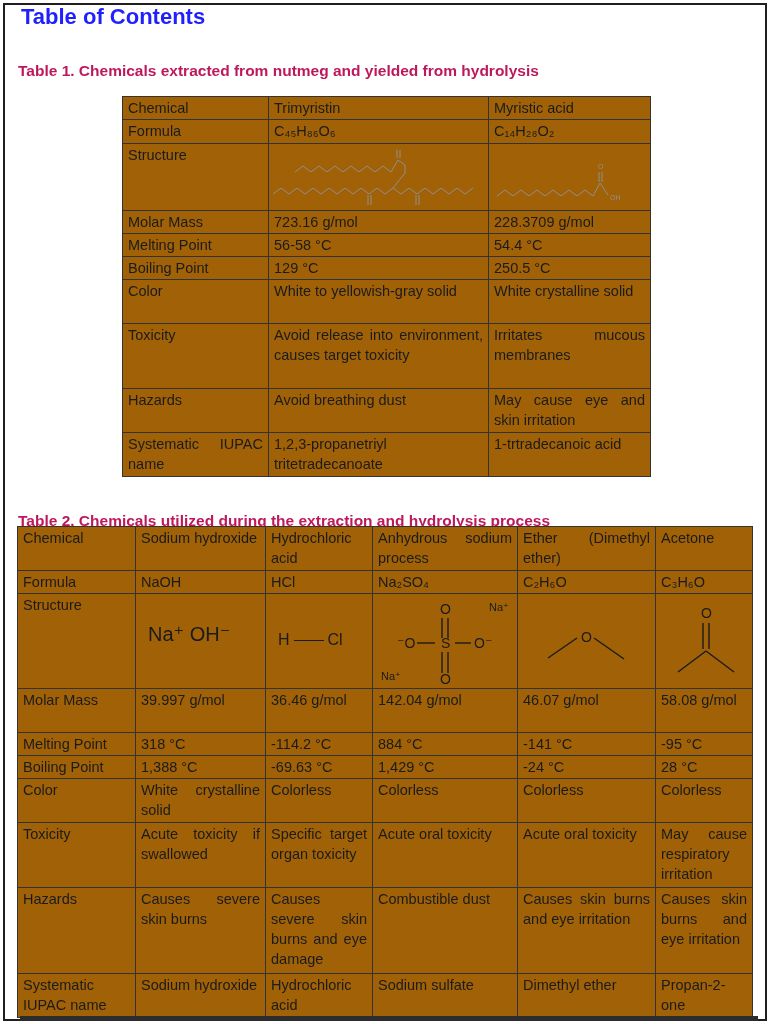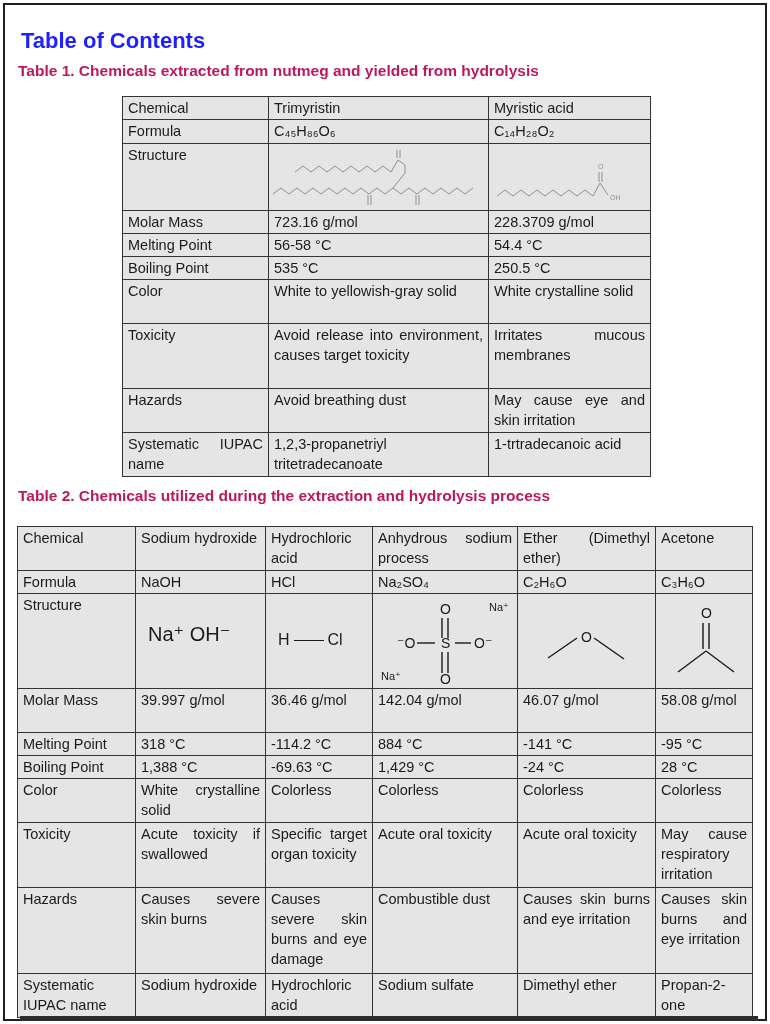--- a/index.html
+++ b/index.html
@@ -1,22 +1,22 @@
 <!DOCTYPE html>
 <html><head>
 <meta charset="utf-8">
 <style>
   html,body{margin:0;padding:0;width:770px;height:1024px;background:#fff;}
   body{font-family:"Liberation Sans","DejaVu Sans",sans-serif;color:#1b1b1b;position:relative;overflow:hidden;}
   .frame{position:absolute;left:3px;top:3px;right:3px;bottom:3px;border:2px solid #1f1f1f;}
-  .doc-title{position:absolute;left:21px;top:28px;margin:0;font-size:22px;font-weight:bold;color:#1f1fff;}
+  .doc-title{position:absolute;left:21px;top:4px;margin:0;font-size:22px;font-weight:bold;color:#1f1fff;}
   .caption{position:absolute;margin:0;font-size:15.5px;font-weight:bold;color:#be185d;white-space:nowrap;}
   #cap1{left:18px;top:62px;}
-  #cap2{left:18px;top:487px;}
-  table{position:absolute;border-collapse:collapse;table-layout:fixed;font-size:14.5px;line-height:20px;background:#e5e5e5;}
+  #cap2{left:18px;top:512px;}
+  table{position:absolute;border-collapse:collapse;table-layout:fixed;font-size:14.5px;line-height:20px;background:#a16207;}
   #table1{left:122px;top:96px;width:528px;}
   #table2{left:17px;top:526px;width:735px;}
   td{border:1.5px solid #333;padding:1px 5px;vertical-align:top;text-align:justify;overflow:hidden;}
   td.struct{padding:2px;}
   .formula-txt{font-size:20px;padding-top:28px;padding-left:10px;}
   .hcl-row{display:flex;align-items:center;gap:4px;padding-top:34px;padding-left:10px;font-size:16px;}
   .bond{display:inline-block;width:30px;height:0;border-top:1.6px solid #1a1a1a;}
   svg{display:block;}
   .skel{stroke:#8f8f8f;stroke-width:1;fill:none;}
   .skel2{stroke:#1a1a1a;stroke-width:1.4;fill:none;}
@@ -82,21 +82,21 @@
     <td>723.16 g/mol</td>
     <td>228.3709 g/mol</td>
   </tr>
   <tr>
     <td style="height:20px">Melting Point</td>
     <td>56-58 °C</td>
     <td>54.4 °C</td>
   </tr>
   <tr>
     <td style="height:20px">Boiling Point</td>
-    <td>535 °C</td>
+    <td>129 °C</td>
     <td>250.5 °C</td>
   </tr>
   <tr>
     <td style="height:41px">Color</td>
     <td>White to yellowish-gray solid</td>
     <td>White crystalline solid</td>
   </tr>
   <tr>
     <td style="height:62px">Toxicity</td>
     <td>Avoid release into environment, causes target toxicity</td>

